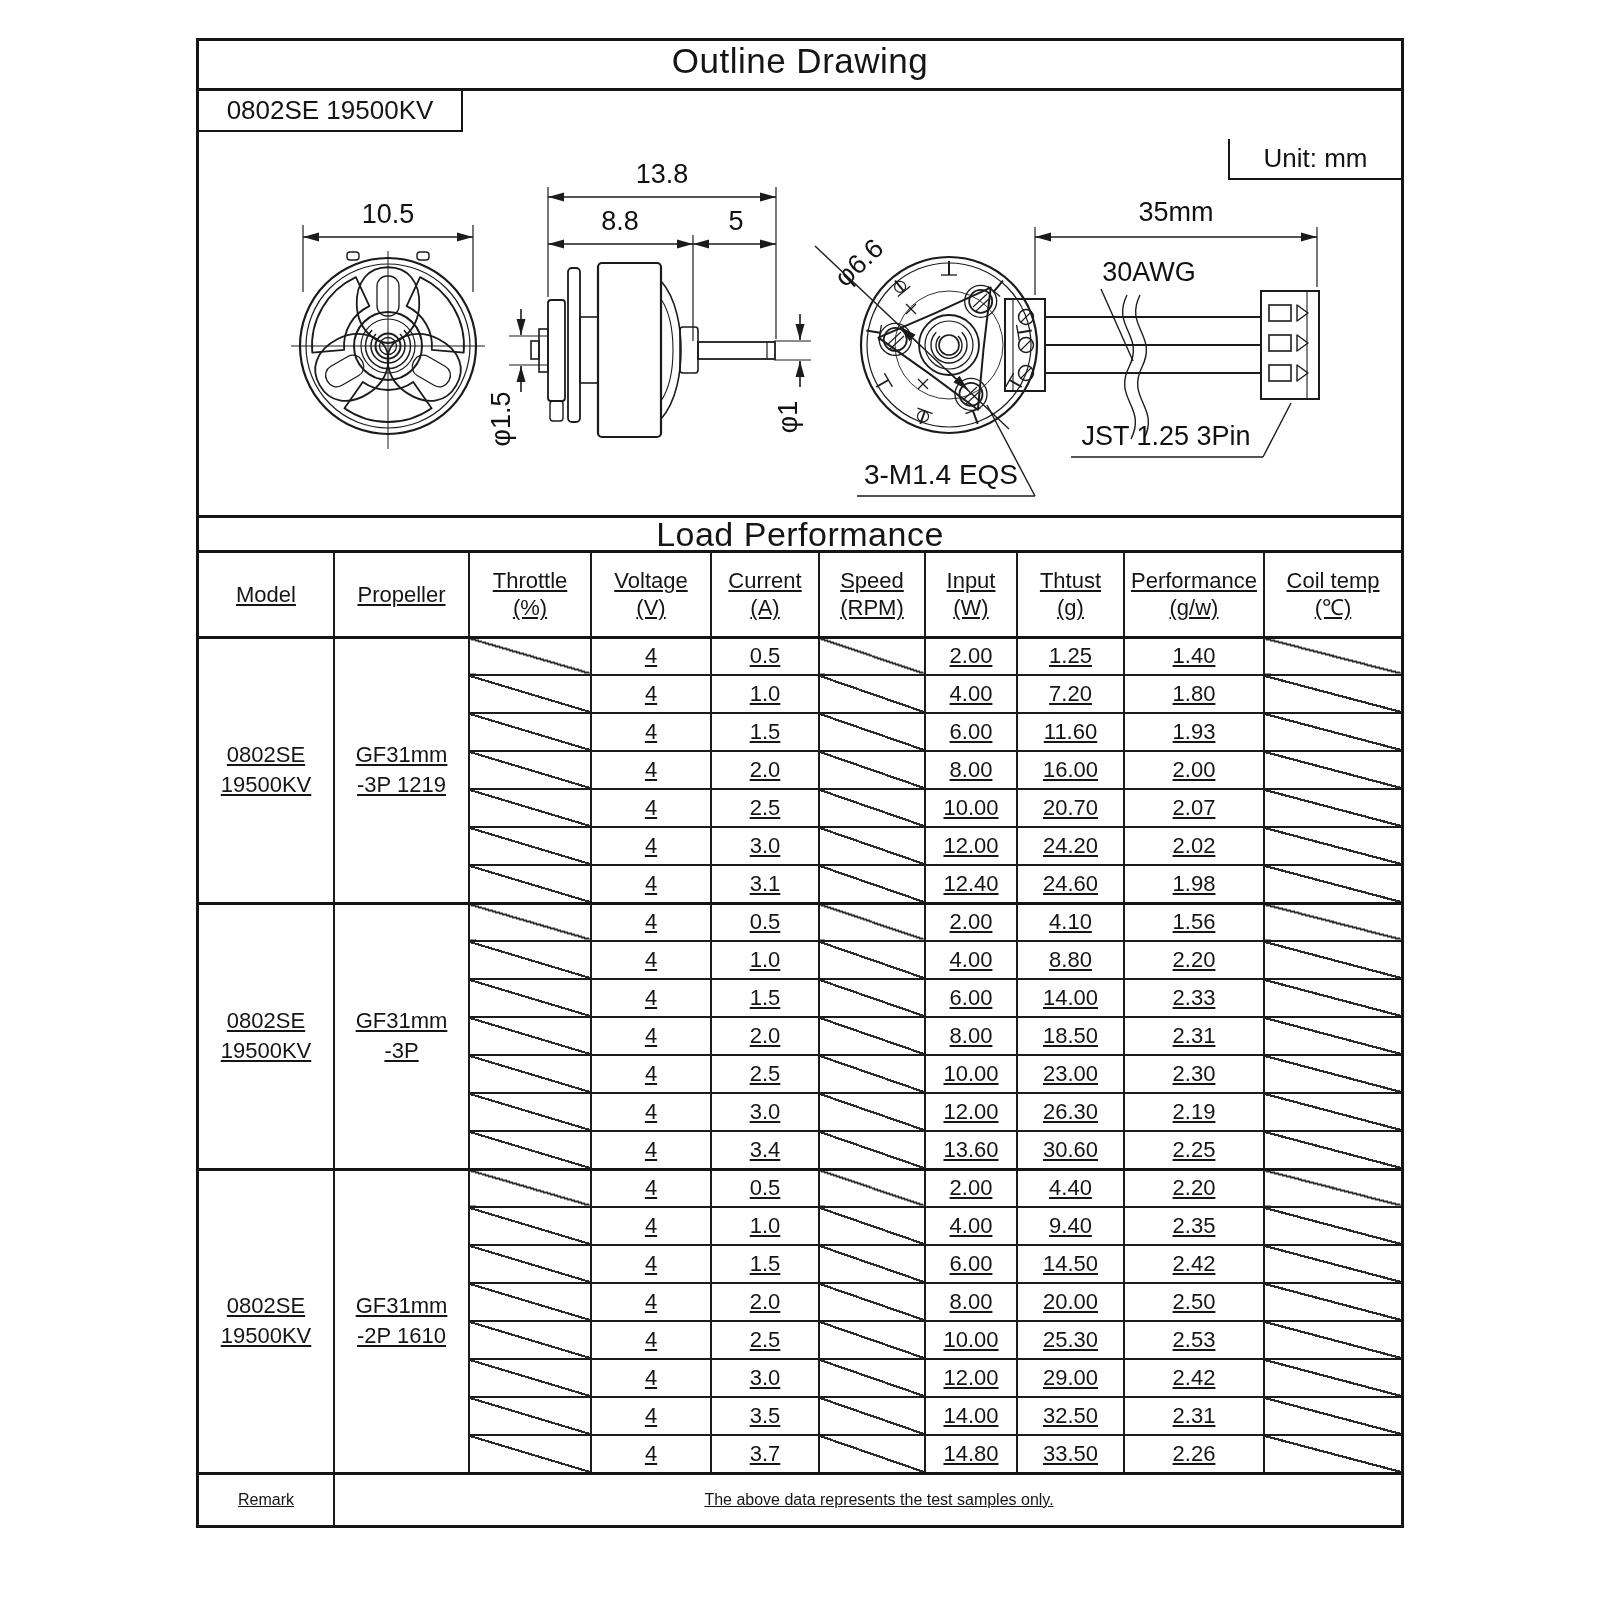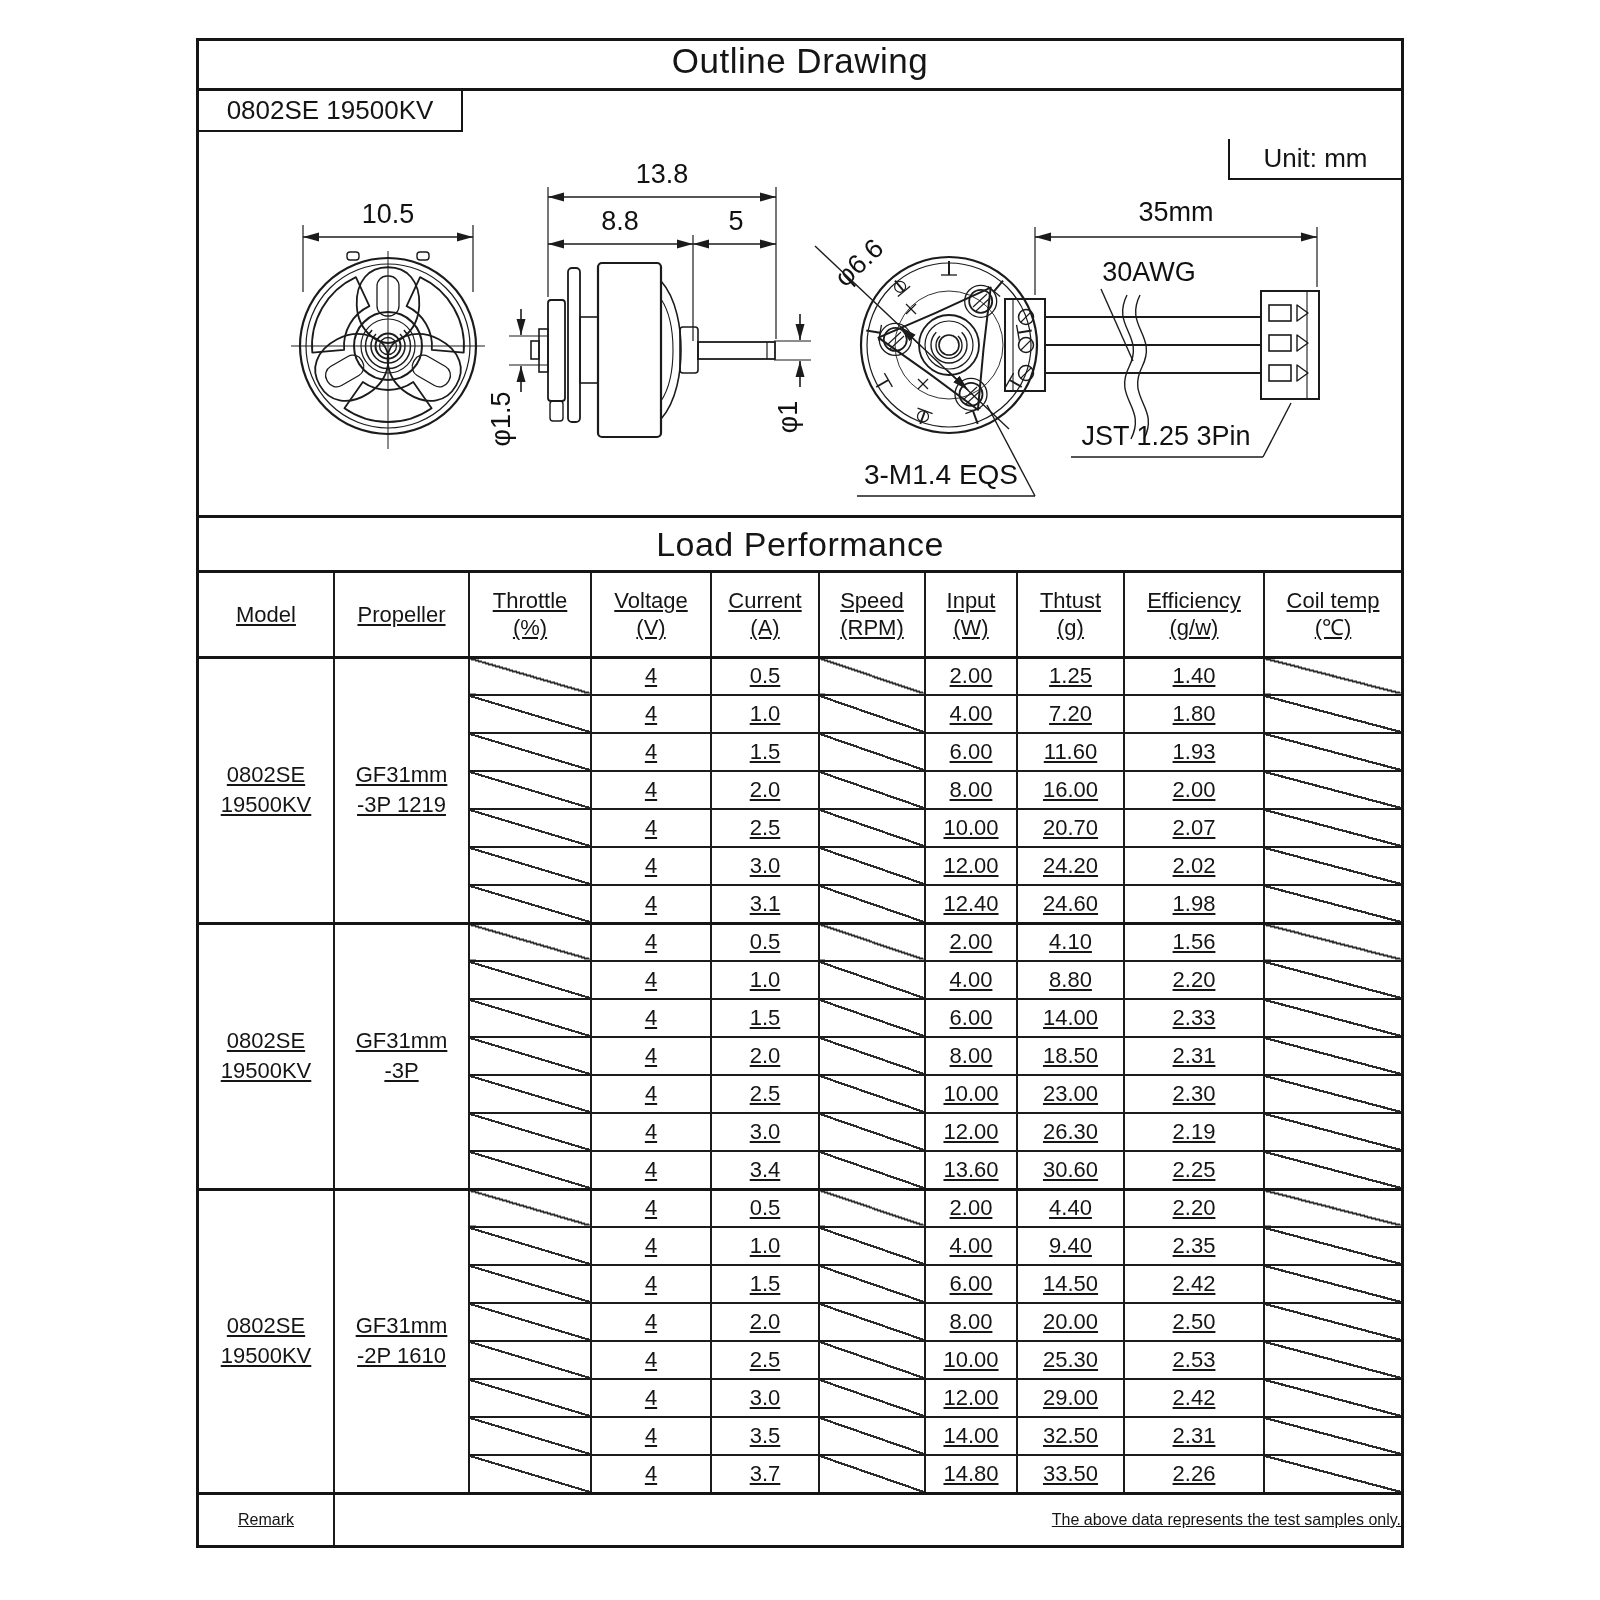--- a/index.html
+++ b/index.html
@@ -33,21 +33,21 @@
     fill: none; stroke: #1b1b1b;
   }
   .drawing-svg .arrhead { fill: #1b1b1b; stroke: none; }
   .drawing-svg text {
     fill: #111; stroke: none; font-family: "Liberation Sans", sans-serif;
     font-size: 27px; text-anchor: middle;
   }
   
   .load-title {
     border-top: 3px solid #151515; border-bottom: 3px solid #151515;
-    height: 58px; display: flex; align-items: center; justify-content: center;
+    height: 38px; display: flex; align-items: center; justify-content: center;
     font-size: 34px; letter-spacing: 0.5px;
   }
   table.perf {
     width: 100%; border-collapse: collapse; table-layout: fixed;
     border: hidden;
     text-decoration: underline;
   }
   table.perf th, table.perf td {
     border: 2px solid #1b1b1b; text-align: center; vertical-align: middle;
     font-weight: normal; font-size: 22px; overflow: hidden;
@@ -57,21 +57,21 @@
   table.perf tbody tr { height: 38px; }
   table.perf tbody tr.group-start td { border-top: 3px solid #151515; }
   table.perf td.merged { white-space: pre-line; line-height: 1.35; }
   table.perf td.slash {
     background-image: linear-gradient(to top right,
       transparent calc(50% - 1.1px), #2b2b2b calc(50% - 1.1px),
       #2b2b2b calc(50% + 1.1px), transparent calc(50% + 1.1px));
   }
   table.perf tfoot tr { height: 52px; }
   table.perf tfoot td { border-top: 3px solid #151515; font-size: 16px; }
-  table.perf tfoot td.remark-text { text-align: right; padding-left: 22px; margin-top: 23px; }
+  table.perf tfoot td.remark-text { text-align: center; padding-left: 22px; margin-top: 23px; }
 </style>
 </head>
 <body>
 
 <div class="doc">
 
   <div class="title-bar">
     <span>Outline Drawing</span>
   </div>
 
@@ -269,21 +269,21 @@
           <th>Voltage
 (V)</th>
           <th>Current
 (A)</th>
           <th>Speed
 (RPM)</th>
           <th>Input
 (W)</th>
           <th>Thtust
 (g)</th>
-          <th>Efficiency
+          <th>Performance
 (g/w)</th>
           <th>Coil temp
 (℃)</th>
         </tr>
       </thead>
     <tbody>
         <tr class="group-start">
           <td class="merged" rowspan="7">0802SE
 19500KV</td>
           <td class="merged" rowspan="7">GF31mm

